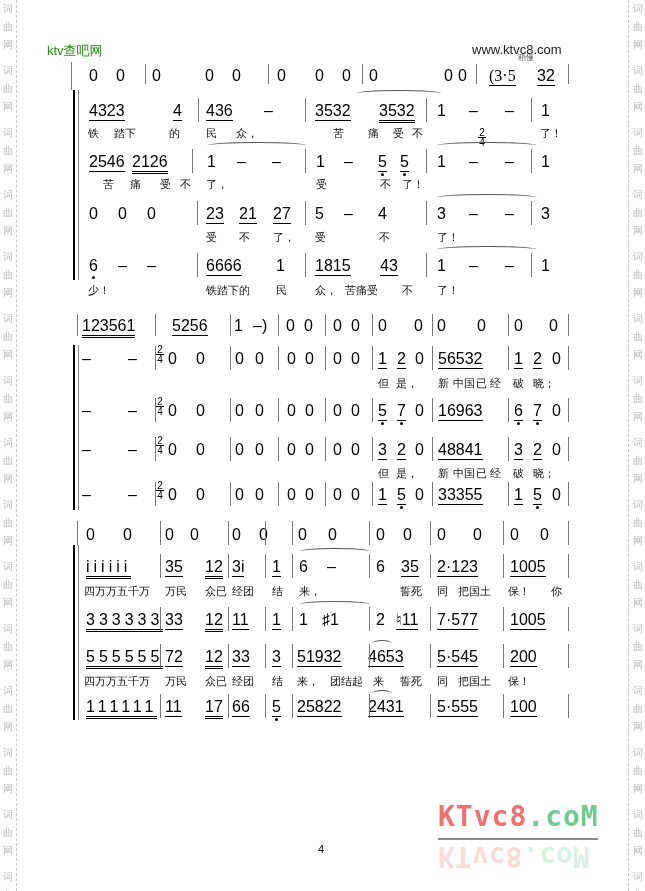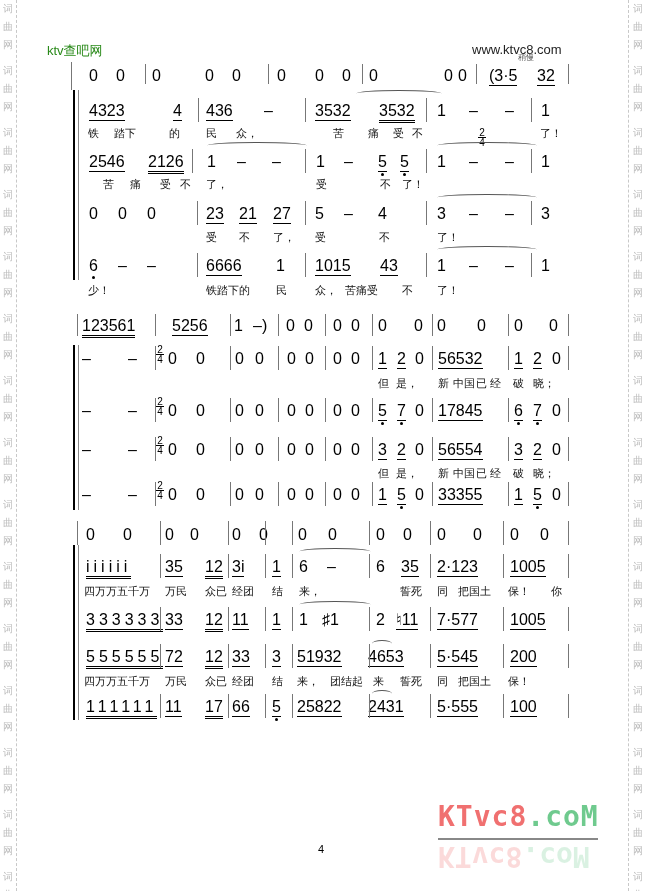--- a/index.html
+++ b/index.html
@@ -144,21 +144,21 @@
     <span class="tok" style="left:277px">0</span>
     <span class="tok" style="left:315px">0</span>
     <span class="tok" style="left:342px">0</span>
     <span class="tok" style="left:369px">0</span>
     <span class="tok" style="left:444px">0</span>
     <span class="tok" style="left:458px">0</span>
     <span class="ts" style="left:478px;top:62px;">
         <span>2</span>
         <span>4</span>
       </span>
-    <span class="tok" style="left:489px;"><span class="ul">(3·5</span></span>
+    <span class="tok" style="left:489px;font-family:Liberation Serif, serif;"><span class="ul">(3·5</span></span>
     <span class="tok" style="left:537px;"><span class="ul">32</span></span>
   </div>
   <div class="bar" style="left:145px;top:64px;height:20px;"></div>
   <div class="bar" style="left:268px;top:64px;height:20px;"></div>
   <div class="bar" style="left:362px;top:64px;height:20px;"></div>
   <div class="bar" style="left:476px;top:64px;height:20px;"></div>
   <div class="bar" style="left:568px;top:64px;height:20px;"></div>
   <div class="slur" style="left:356px;top:90px;width:86px;"></div>
 
   <div class="row" style="top:101px;">
@@ -183,21 +183,21 @@
   <div class="lyr" style="top:126px;left:206px;">民</div>
   <div class="lyr" style="top:126px;left:236px;">众，</div>
   <div class="lyr" style="top:126px;left:333px;">苦</div>
   <div class="lyr" style="top:126px;left:368px;">痛</div>
   <div class="lyr" style="top:126px;left:393px;">受</div>
   <div class="lyr" style="top:126px;left:412px;">不</div>
   <div class="lyr" style="top:126px;left:540px;">了！</div>
 
   <div class="row" style="top:152px;">
     <span class="tok" style="left:89px"><span class="ul">2546</span></span>
-    <span class="tok" style="left:148px"><span class="dul">2126</span></span>
+    <span class="tok" style="left:132px"><span class="dul">2126</span></span>
     <span class="tok" style="left:207px">1</span>
     <span class="tok" style="left:237px">–</span>
     <span class="tok" style="left:272px">–</span>
     <span class="tok" style="left:316px">1</span>
     <span class="tok" style="left:344px">–</span>
     <span class="tok" style="left:378px"><span class="ul dot-below">5</span></span>
     <span class="tok" style="left:400px"><span class="ul dot-below">5</span></span>
     <span class="tok" style="left:437px">1</span>
     <span class="tok" style="left:469px">–</span>
     <span class="tok" style="left:505px">–</span>
@@ -244,21 +244,21 @@
   <div class="lyr" style="top:230px;left:315px;">受</div>
   <div class="lyr" style="top:230px;left:379px;">不</div>
   <div class="lyr" style="top:230px;left:437px;">了！</div>
 
   <div class="row" style="top:256px;">
     <span class="tok" style="left:89px"><span class="dot-below">6</span></span>
     <span class="tok" style="left:118px">–</span>
     <span class="tok" style="left:147px">–</span>
     <span class="tok" style="left:206px"><span class="ul">6666</span></span>
     <span class="tok" style="left:276px">1</span>
-    <span class="tok" style="left:315px"><span class="ul">1015</span></span>
+    <span class="tok" style="left:315px"><span class="ul">1815</span></span>
     <span class="tok" style="left:380px"><span class="ul">43</span></span>
     <span class="tok" style="left:437px">1</span>
     <span class="tok" style="left:469px">–</span>
     <span class="tok" style="left:505px">–</span>
     <span class="tok" style="left:541px">1</span>
   </div>
   <div class="bar" style="left:197px;top:253px;height:24px;"></div>
   <div class="bar" style="left:305px;top:253px;height:24px;"></div>
   <div class="bar" style="left:426px;top:253px;height:24px;"></div>
   <div class="bar" style="left:531px;top:253px;height:24px;"></div>
@@ -343,21 +343,21 @@
     <span class="tok" style="left:196px">0</span>
     <span class="tok" style="left:235px">0</span>
     <span class="tok" style="left:255px">0</span>
     <span class="tok" style="left:287px">0</span>
     <span class="tok" style="left:305px">0</span>
     <span class="tok" style="left:333px">0</span>
     <span class="tok" style="left:351px">0</span>
     <span class="tok" style="left:378px"><span class="ul dot-below">5</span></span>
     <span class="tok" style="left:397px"><span class="ul dot-below">7</span></span>
     <span class="tok" style="left:415px">0</span>
-    <span class="tok" style="left:438px"><span class="ul">17845</span></span>
+    <span class="tok" style="left:438px"><span class="ul">16963</span></span>
     <span class="tok" style="left:514px"><span class="ul dot-below">6</span></span>
     <span class="tok" style="left:533px"><span class="ul dot-below">7</span></span>
     <span class="tok" style="left:552px">0</span>
   </div>
 
   <div class="row" style="top:440px;">
     <span class="tok" style="left:82px">–</span>
     <span class="tok" style="left:128px">–</span>
     <span class="ts" style="left:156px;top:-4px;">
         <span>2</span>
@@ -367,21 +367,21 @@
     <span class="tok" style="left:196px">0</span>
     <span class="tok" style="left:235px">0</span>
     <span class="tok" style="left:255px">0</span>
     <span class="tok" style="left:287px">0</span>
     <span class="tok" style="left:305px">0</span>
     <span class="tok" style="left:333px">0</span>
     <span class="tok" style="left:351px">0</span>
     <span class="tok" style="left:378px"><span class="ul">3</span></span>
     <span class="tok" style="left:397px"><span class="ul">2</span></span>
     <span class="tok" style="left:415px">0</span>
-    <span class="tok" style="left:438px"><span class="ul">56554</span></span>
+    <span class="tok" style="left:438px"><span class="ul">48841</span></span>
     <span class="tok" style="left:514px"><span class="ul">3</span></span>
     <span class="tok" style="left:533px"><span class="ul">2</span></span>
     <span class="tok" style="left:552px">0</span>
   </div>
   <div class="lyr" style="top:466px;left:378px;">但</div>
   <div class="lyr" style="top:466px;left:396px;">是，</div>
   <div class="lyr" style="top:466px;left:438px;">新</div>
   <div class="lyr" style="top:466px;left:453px;">中国</div>
   <div class="lyr" style="top:466px;left:476px;">已</div>
   <div class="lyr" style="top:466px;left:490px;">经</div>

